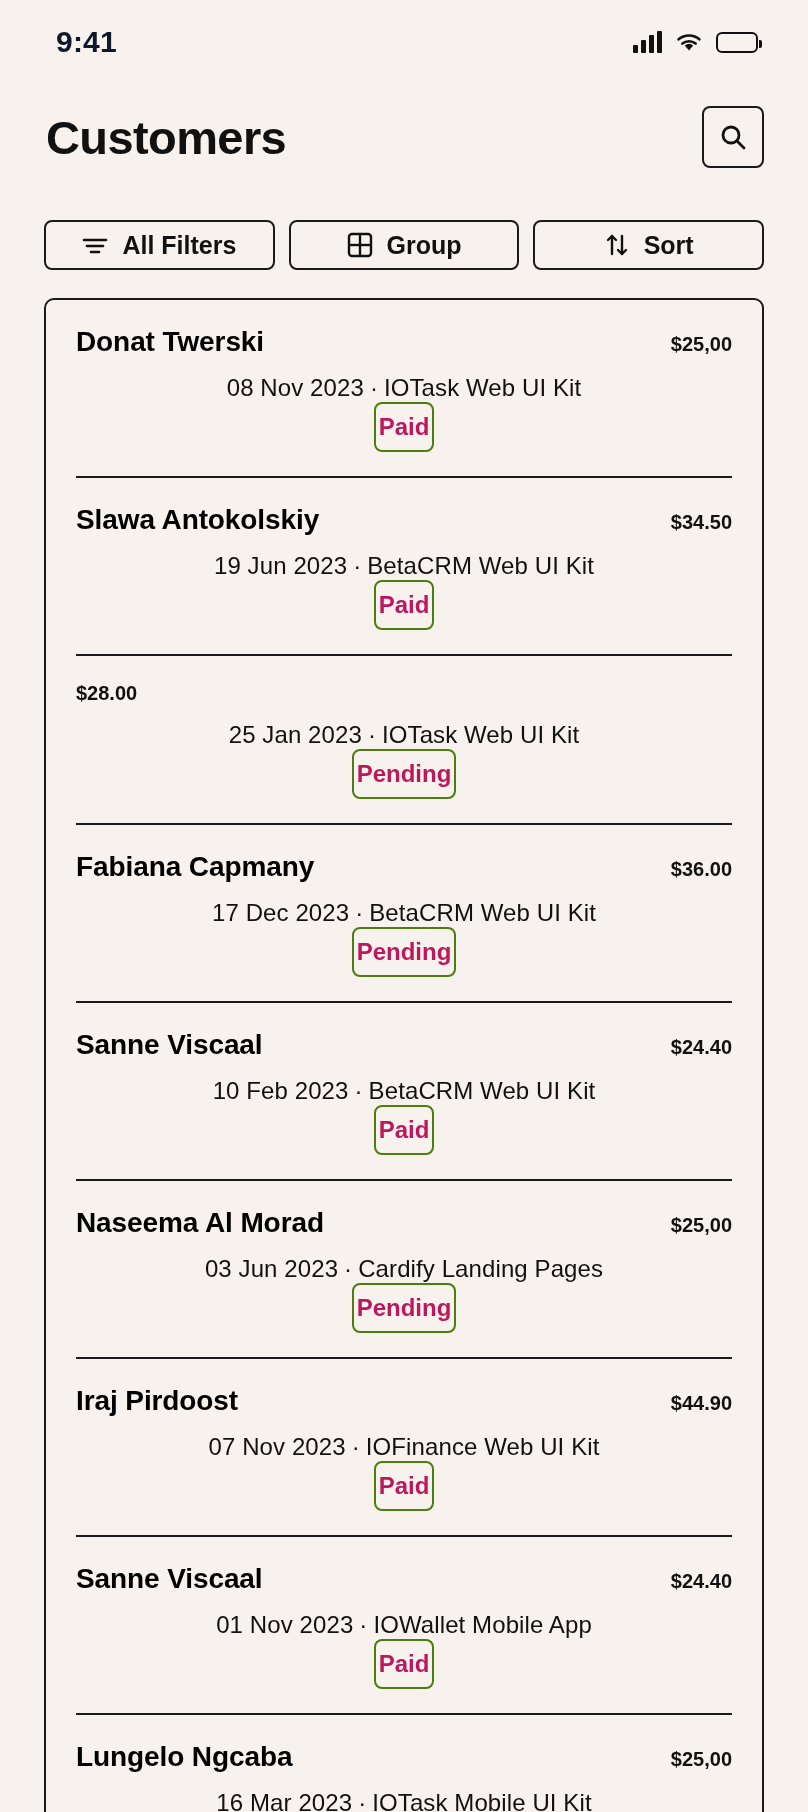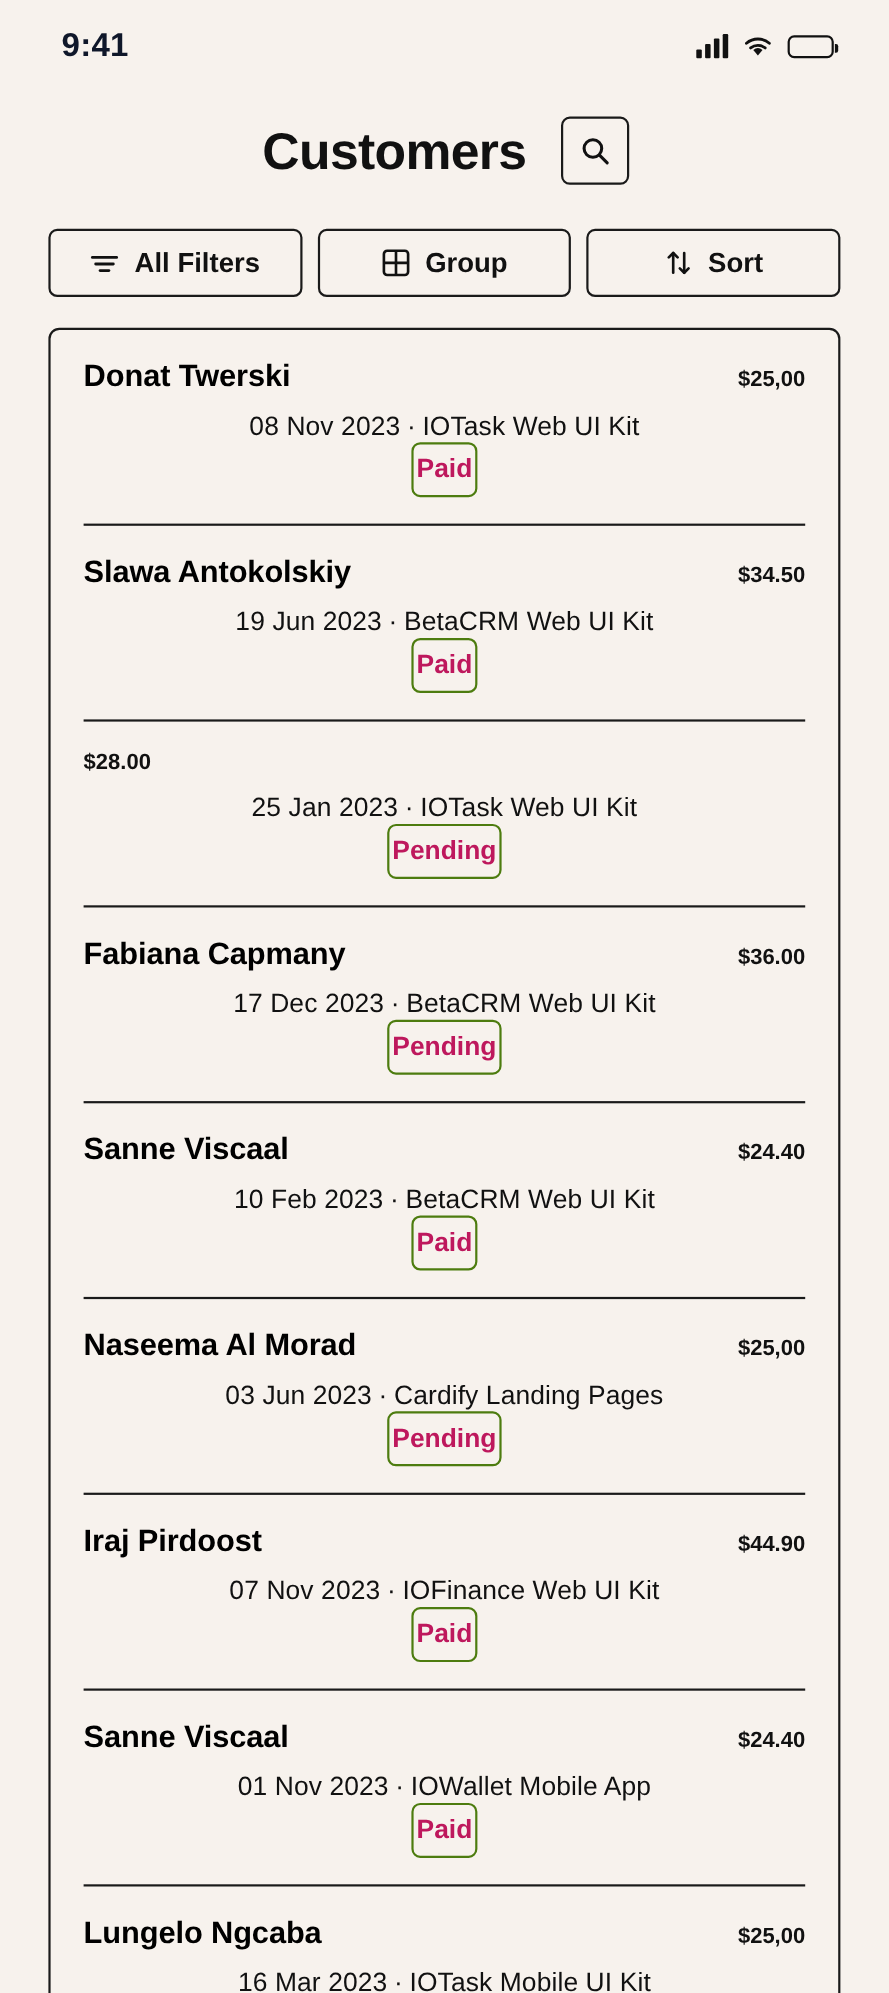--- a/index.html
+++ b/index.html
@@ -62,21 +62,21 @@
     width: 3px; height: 8px;
     background: #111;
     border-radius: 0 2px 2px 0;
   }
   .battery .fill { width: 100%; height: 100%; background: #111; border-radius: 3px; }
 
   
   .header {
     display: flex;
     align-items: center;
-    justify-content: center;
+    justify-content: space-between;
     padding: 28px 44px 0 46px;
     flex: 0 0 auto;
     gap: 31px;
   }
   .page-title {
     font-size: 47px;
     font-weight: 700;
     letter-spacing: -0.6px;
     color: #111;
   }
@@ -93,32 +93,33 @@
 
   
   .filters {
     display: flex;
     gap: 14px;
     padding: 40px 44px 0 44px;
     flex: 0 0 auto;
   }
   .filter-btn {
     flex: 1;
-    height: 62px;
+    height: 50px;
     border: 2px solid #1a1a1a;
     border-radius: 8px;
     background: transparent;
     display: flex;
     align-items: center;
     justify-content: center;
     gap: 14px;
     font-size: 25px;
     font-weight: 700;
     color: #111;
     cursor: pointer;
+    margin-top: 12px;
   }
 
   
   .list-card {
     margin: 28px 44px 0 44px;
     border: 2px solid #1a1a1a;
     border-radius: 10px;
     background: transparent;
     overflow: hidden;
     flex: 0 0 auto;

